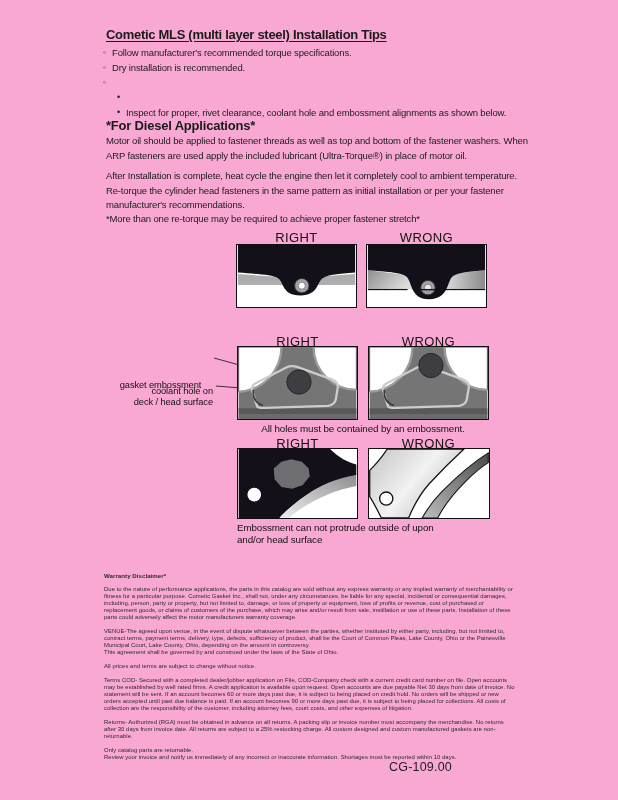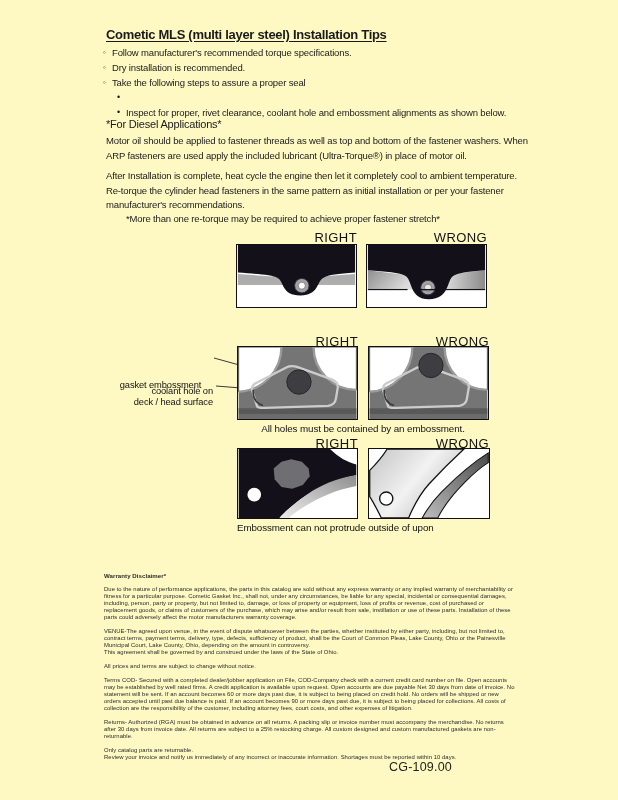--- a/index.html
+++ b/index.html
@@ -1,35 +1,35 @@
 <!DOCTYPE html>
 <html><head>
 <meta charset="utf-8">
 <style>
   html,body{margin:0;padding:0;background:#ffffff;}
-  #page{position:relative;width:618px;height:800px;background:#fef9c3;overflow:hidden;
+  #page{position:relative;width:618px;height:800px;background:#f9a8d4;overflow:hidden;
         font-family:"Liberation Sans",sans-serif;color:#1a1a1a;}
   .abs{position:absolute;}
 
   
   .doc-title{left:106px;top:27px;font-size:13px;font-weight:bold;letter-spacing:-0.3px;
              text-decoration:underline;text-underline-offset:2px;}
   .bullets{left:103px;top:45px;width:424px;font-size:9.5px;line-height:15px;letter-spacing:-0.15px;}
   .b-line{display:flex;}
   .b-marker{width:9px;flex:0 0 9px;font-size:8px;line-height:15px;}
   .sub{padding-left:14px;}
   .sub .b-marker{font-size:9px;}
 
   
-  .diesel-heading{left:106px;top:118px;font-size:11px;font-weight:normal;letter-spacing:-0.2px;}
+  .diesel-heading{left:106px;top:118px;font-size:13px;font-weight:bold;letter-spacing:-0.2px;}
   .para{left:106px;width:422px;font-size:9.5px;line-height:14.5px;letter-spacing:-0.15px;}
-  .p1{top:134px;} .p2{top:169px;} .p3{top:212px;margin-left:20px;}
-
-  
-  .dg-label{font-size:13px;letter-spacing:0.4px;text-align:right;width:121px;color:#111;}
+  .p1{top:134px;} .p2{top:169px;} .p3{top:212px;}
+
+  
+  .dg-label{font-size:13px;letter-spacing:0.4px;text-align:center;width:121px;color:#111;}
   .panel{border:1.4px solid #101014;box-sizing:border-box;background:#fff;}
   .panel svg{display:block;width:100%;height:100%;}
   .caption{font-size:9.8px;letter-spacing:-0.1px;color:#111;line-height:11.5px;}
   .leader-label{font-size:9.3px;line-height:10.5px;text-align:right;color:#111;letter-spacing:-0.1px;}
 
   
   .legal{left:104px;top:572px;width:413px;font-size:5.9px;line-height:7px;color:#2a2a2a;
          letter-spacing:0.05px;}
   .legal h4{margin:0 0 7px 0;font-size:6.1px;font-weight:bold;}
   .legal p{margin:0 0 7px 0;}
@@ -48,21 +48,20 @@
     <div class="b-line">
       <span class="b-marker">◦</span>
       <span>Follow manufacturer's recommended torque specifications.</span>
     </div>
     <div class="b-line">
       <span class="b-marker">◦</span>
       <span>Dry installation is recommended.</span>
     </div>
     <div class="b-line">
       <span class="b-marker">◦</span>
-      <span>Take the following steps to assure a proper seal</span>
     </div>
     <div class="b-line sub">
       <span class="b-marker">•</span>
     </div>
     <div class="b-line sub">
       <span class="b-marker">•</span>
       <span>Inspect for proper, rivet clearance, coolant hole and embossment alignments as shown below.</span>
     </div>
   </div>
 
@@ -185,20 +184,21 @@
         </linearGradient>
       </defs>
       <rect width="122" height="71" fill="#ffffff"></rect>
       <path d="M18,0 H97 C84,12 72,24 61,36 C52,46 45,59 40,71 L12,71 C8,63 4,55 0,49 L0,22 C7,15 13,8 18,0 Z" fill="url(#g4)" stroke="#111" stroke-width="1.3"></path>
       <path d="M122,4 C106,14 90,28 74,44 C66,52 59,62 54,71 L70,71 C76,59 86,46 98,34 C106,26 114,19 122,14 Z" fill="url(#g5)" stroke="#111" stroke-width="1.1"></path>
       <circle cx="17" cy="51" r="6.8" fill="#ffffff" stroke="#111" stroke-width="1.4"></circle>
     </svg>
   </div>
   <div class="abs caption" style="left:237px;top:522px;">
     <div>Embossment can not protrude outside of upon</div>
+    <div>and/or head surface</div>
   </div>
 
   <div class="abs legal">
     <h4>Warranty Disclaimer*</h4>
     <p>Due to the nature of performance applications, the parts in this catalog are sold without any express warranty or any implied warranty of merchantability or fitness for a particular purpose.  Cometic Gasket Inc., shall not, under any circumstances, be liable for any special, incidental or consequential damages, including, person, party or property, but not limited to, damage, or loss of property or equipment, loss of profits or revenue, cost of purchased or replacement goods, or claims of customers of the purchase, which may arise and/or result from sale, instillation or use of these parts.  Installation of these parts could adversely affect the motor manufacturers warranty coverage.</p>
     <p class="tight">VENUE-The agreed upon venue, in the event of dispute whatsoever between the parties, whether instituted by either party, including, but not limited to, contract terms, payment terms, delivery, type, defects, sufficiency of product, shall be the Court of Common Pleas, Lake County, Ohio or the Painesville Municipal Court, Lake County, Ohio, depending on the amount in controversy.</p>
     <p>This agreement shall be governed by and construed under the laws of the State of Ohio.</p>
     <p>All prices and terms are subject to change without notice.</p>
     <p>Terms COD- Secured with a completed dealer/jobber application on File, COD-Company check with a current credit card number on file.  Open accounts may be established by well rated firms.  A credit application is available upon request.  Open accounts are due payable Net 30 days from date of invoice.  No statement will be sent.  If an account becomes 60 or more days past due, it is subject to being placed on credit hold.  No orders will be shipped or new orders accepted until past due balance is paid.  If an account becomes 90 or more days past due, it is subject to being placed for collections.  All costs of collection are the responsibility of the customer, including attorney fees, court costs, and other expenses of litigation.</p>
     <p>Returns- Authorized (RGA) must be obtained in advance on all returns.  A packing slip or invoice number must accompany the merchandise.  No returns after 30 days from invoice date.  All returns are subject to a 25% restocking charge.  All custom designed and custom manufactured gaskets are non-returnable.</p>

